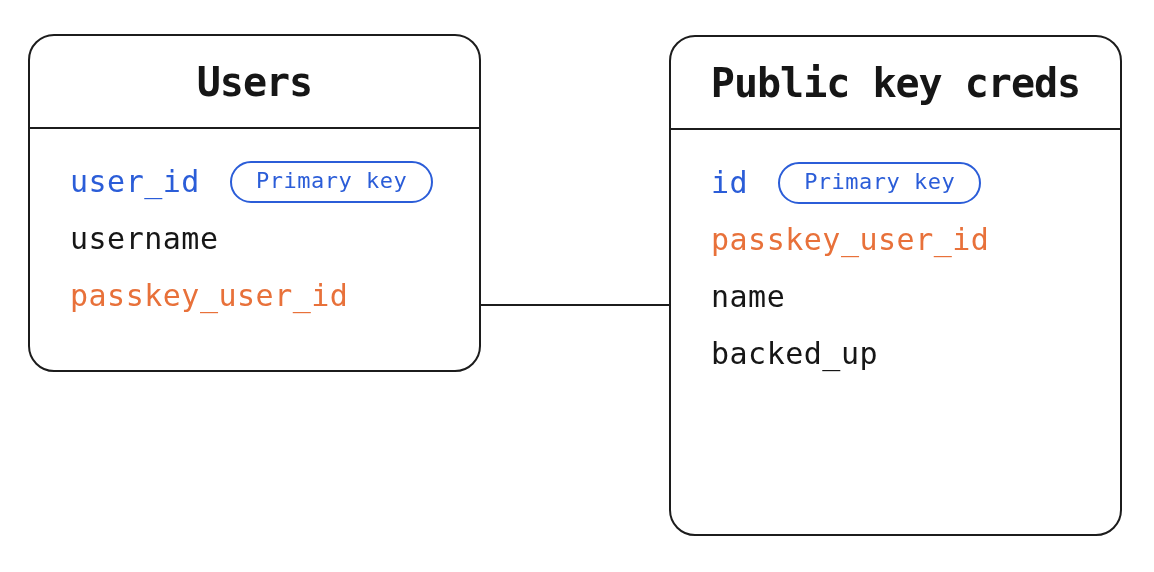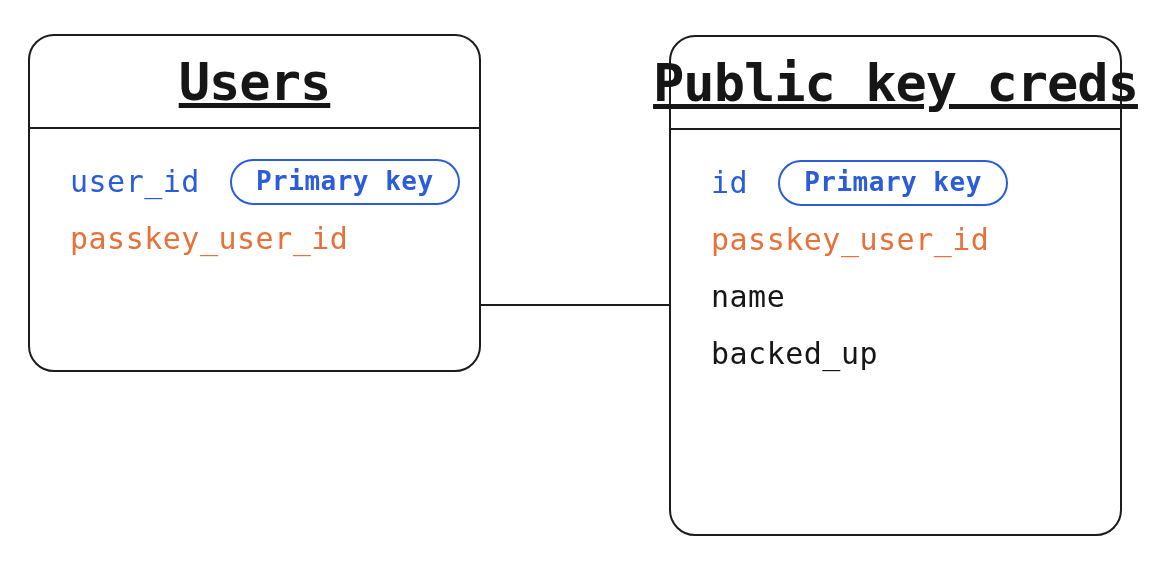--- a/index.html
+++ b/index.html
@@ -31,26 +31,25 @@
   .entity-creds { left: 669px; top: 35px; width: 453px; height: 501px; }
 
   .entity-header {
     height: 93px;
     border-bottom: 2px solid var(--ink);
     display: flex;
     align-items: center;
     justify-content: center;
   }
   .entity-title {
-    font-size: 52px;
+    font-size: 40px;
     font-weight: bold;
     letter-spacing: -1px;
     color: var(--text);
     white-space: nowrap;
-    text-decoration: underline;
   }
 
   .rows { padding: 24px 0 0 40px; }
   .row {
     height: 57px;
     display: flex;
     align-items: center;
     white-space: nowrap;
   }
   .field-name {
@@ -59,22 +58,22 @@
   }
   .c-default { color: var(--text); }
   .c-blue    { color: var(--blue); }
   .c-orange  { color: var(--orange); }
 
   .badge {
     margin-left: 30px;
     border: 2px solid var(--blue);
     border-radius: 999px;
     color: var(--blue);
-    font-size: 26px;
-    font-weight: bold;
+    font-size: 22px;
+    font-weight: normal;
     line-height: 1;
     padding: 7px 24px 9px;
     letter-spacing: 0.5px;
   }
 
   .connector {
     position: absolute;
     left: 480px;
     top: 304px;
     width: 190px;
@@ -88,20 +87,23 @@
 <div class="canvas">
 
   <div class="entity entity-users">
     <div class="entity-header">
       <span class="entity-title">Users</span>
     </div>
     <div class="rows">
         <div class="row">
           <span class="field-name c-blue">user_id</span>
           <span class="badge">Primary key</span>
+        </div>
+        <div class="row">
+          <span class="field-name c-default">username</span>
         </div>
         <div class="row">
           <span class="field-name c-orange">passkey_user_id</span>
         </div>
       </div>
   </div>
 
   <div class="entity entity-creds">
     <div class="entity-header">
       <span class="entity-title">Public key creds</span>

